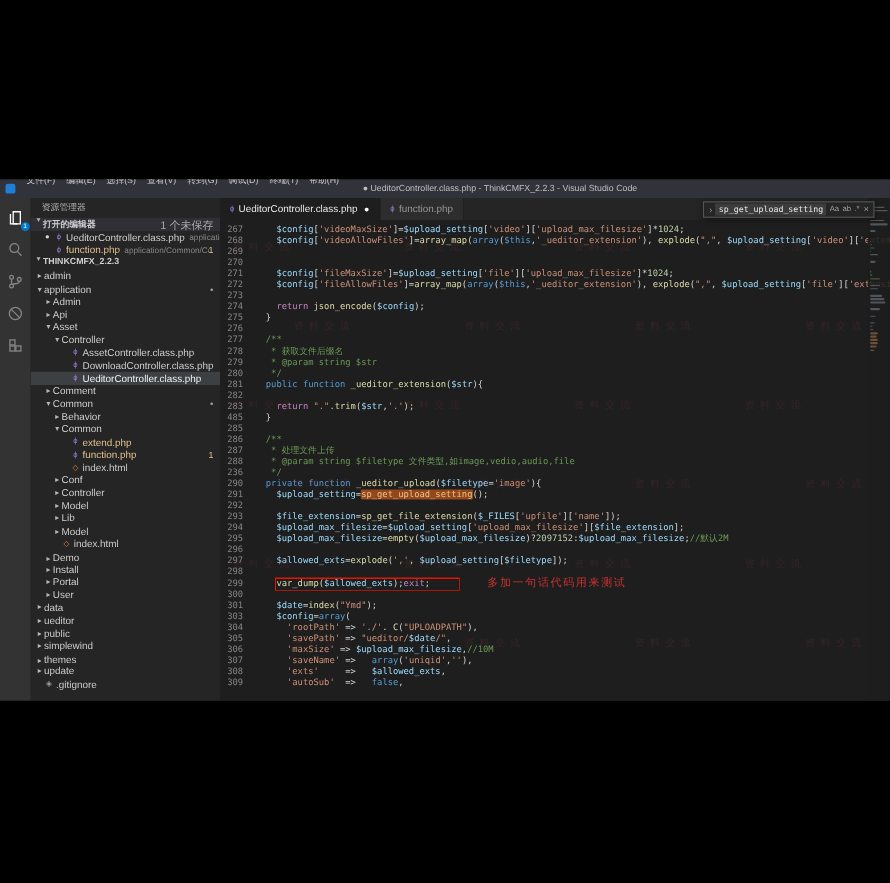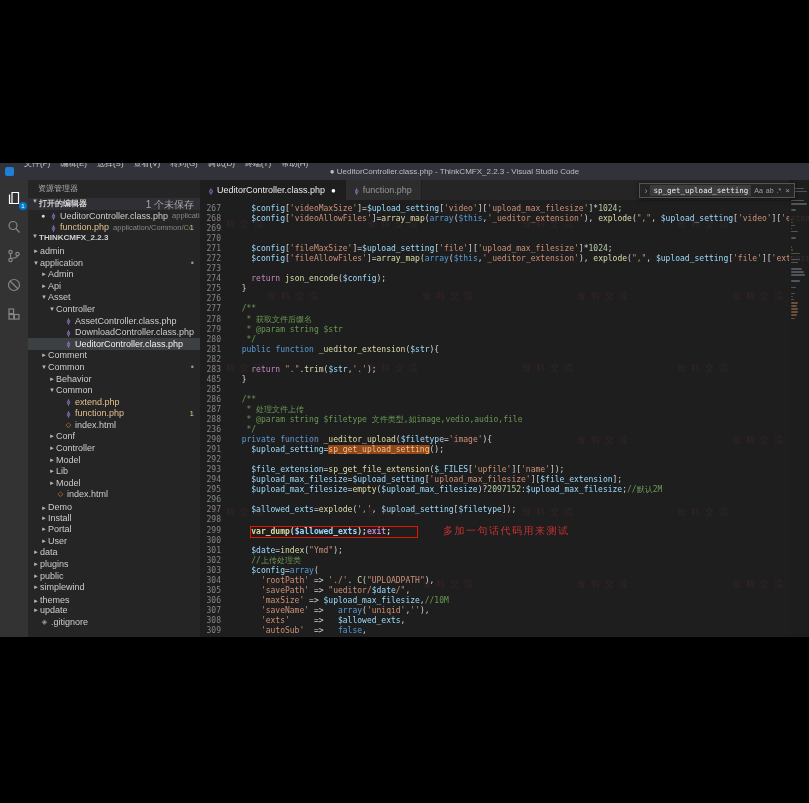--- a/index.html
+++ b/index.html
@@ -67,21 +67,21 @@
   .tok-t  { color:#d4d4d4; }
   .tok-v  { color:#9cdcfe; }
   .tok-tv { color:#569cd6; }
   .tok-s  { color:#ce9178; }
   .tok-k  { color:#569cd6; }
   .tok-kc { color:#c586c0; }
   .tok-f  { color:#dcdcaa; }
   .tok-n  { color:#b5cea8;margin-top:38px; }
   .tok-c  { color:#6a9955; }
   .tok-fhl{ background:#93471b; color:#ecc588; border-radius:1px; }
-  .redbox { display:inline-block; box-shadow:0 0 0 1px #e51400; padding-right:26px;font-weight:bold; }
+  .redbox { display:inline-block; box-shadow:0 0 0 1px #e51400; padding-right:26px; }
   .annotation { font-family:"Liberation Sans",sans-serif; color:#cd3131; font-size:10px;
     margin-left:26px; letter-spacing:1.5px; }
 
   
   .find-widget { position:absolute; top:3px; right:14px; height:15px; background:#252526;
     border:1px solid #555; display:flex; align-items:center; padding:0 4px; gap:3px;
     font-size:8px; color:#cccccc; box-shadow:0 1px 4px rgba(0,0,0,.6); z-index:7; }
   .find-chevron { color:#999; font-size:9px; }
   .find-input { background:#3c3c3c; color:#ececec; padding:0 3px; height:11px; line-height:11px;
     font-family:"DejaVu Sans Mono","Liberation Mono",monospace; font-size:7.5px; }
@@ -298,21 +298,21 @@
           <div class="tree-row" style="padding-left: 12px;">
             <span class="chev">▸</span>
             <span>User</span>
           </div>
           <div class="tree-row" style="padding-left: 4px;">
             <span class="chev">▸</span>
             <span>data</span>
           </div>
           <div class="tree-row" style="padding-left: 4px;">
             <span class="chev">▸</span>
-            <span>plugins</span>
+            <span>ueditor</span>
           </div>
           <div class="tree-row" style="padding-left: 4px;">
             <span class="chev">▸</span>
             <span>public</span>
           </div>
           <div class="tree-row" style="padding-left: 4px;">
             <span class="chev">▸</span>
             <span>simplewind</span>
           </div>
           <div class="tree-row" style="padding-left: 4px; align-items: flex-end;">
@@ -383,21 +383,20 @@
             <div class="code-line"><span class="gutter">292</span><span class="line-content"></span></div>
             <div class="code-line"><span class="gutter">293</span><span class="line-content"><span class="tok-t">    </span><span class="tok-v">$file_extension</span><span class="tok-t">=</span><span class="tok-f">sp_get_file_extension</span><span class="tok-t">(</span><span class="tok-v">$_FILES</span><span class="tok-t">[</span><span class="tok-s">'upfile'</span><span class="tok-t">][</span><span class="tok-s">'name'</span><span class="tok-t">]);</span></span></div>
             <div class="code-line"><span class="gutter">294</span><span class="line-content"><span class="tok-t">    </span><span class="tok-v">$upload_max_filesize</span><span class="tok-t">=</span><span class="tok-v">$upload_setting</span><span class="tok-t">[</span><span class="tok-s">'upload_max_filesize'</span><span class="tok-t">][</span><span class="tok-v">$file_extension</span><span class="tok-t">];</span></span></div>
             <div class="code-line"><span class="gutter">295</span><span class="line-content"><span class="tok-t">    </span><span class="tok-v">$upload_max_filesize</span><span class="tok-t">=</span><span class="tok-f">empty</span><span class="tok-t">(</span><span class="tok-v">$upload_max_filesize</span><span class="tok-t">)?</span><span class="tok-n">2097152</span><span class="tok-t">:</span><span class="tok-v">$upload_max_filesize</span><span class="tok-t">;</span><span class="tok-c">//默认2M</span></span></div>
             <div class="code-line"><span class="gutter">296</span><span class="line-content"></span></div>
             <div class="code-line"><span class="gutter">297</span><span class="line-content"><span class="tok-t">    </span><span class="tok-v">$allowed_exts</span><span class="tok-t">=</span><span class="tok-f">explode</span><span class="tok-t">(</span><span class="tok-s">','</span><span class="tok-t">, </span><span class="tok-v">$upload_setting</span><span class="tok-t">[</span><span class="tok-v">$filetype</span><span class="tok-t">]);</span></span></div>
             <div class="code-line"><span class="gutter">298</span><span class="line-content"></span></div>
             <div class="code-line"><span class="gutter">299</span><span class="line-content"><span class="tok-t">    </span><span class="redbox"><span class="tok-f">var_dump</span><span class="tok-t">(</span><span class="tok-v">$allowed_exts</span><span class="tok-t">);</span><span class="tok-kc">exit</span><span class="tok-t">;</span></span><span class="annotation">多加一句话代码用来测试</span></span></div>
             <div class="code-line"><span class="gutter">300</span><span class="line-content"></span></div>
             <div class="code-line"><span class="gutter">301</span><span class="line-content"><span class="tok-t">    </span><span class="tok-v">$date</span><span class="tok-t">=</span><span class="tok-f">index</span><span class="tok-t">(</span><span class="tok-s">"Ymd"</span><span class="tok-t">);</span></span></div>
-            <div class="code-line"><span class="gutter">302</span><span class="line-content"><span class="tok-t">    </span><span class="tok-c">//上传处理类</span></span></div>
             <div class="code-line"><span class="gutter">303</span><span class="line-content"><span class="tok-t">    </span><span class="tok-v">$config</span><span class="tok-t">=</span><span class="tok-k">array</span><span class="tok-t">(</span></span></div>
             <div class="code-line"><span class="gutter">304</span><span class="line-content"><span class="tok-t">      </span><span class="tok-s">'rootPath'</span><span class="tok-t"> =&gt; </span><span class="tok-s">'./'</span><span class="tok-t">. </span><span class="tok-f">C</span><span class="tok-t">(</span><span class="tok-s">"UPLOADPATH"</span><span class="tok-t">),</span></span></div>
             <div class="code-line"><span class="gutter">305</span><span class="line-content"><span class="tok-t">      </span><span class="tok-s">'savePath'</span><span class="tok-t"> =&gt; </span><span class="tok-s">"ueditor/</span><span class="tok-v">$date</span><span class="tok-s">/"</span><span class="tok-t">,</span></span></div>
             <div class="code-line"><span class="gutter">306</span><span class="line-content"><span class="tok-t">      </span><span class="tok-s">'maxSize'</span><span class="tok-t"> =&gt; </span><span class="tok-v">$upload_max_filesize</span><span class="tok-t">,</span><span class="tok-c">//10M</span></span></div>
             <div class="code-line"><span class="gutter">307</span><span class="line-content"><span class="tok-t">      </span><span class="tok-s">'saveName'</span><span class="tok-t"> =&gt;   </span><span class="tok-k">array</span><span class="tok-t">(</span><span class="tok-s">'uniqid'</span><span class="tok-t">,</span><span class="tok-s">''</span><span class="tok-t">),</span></span></div>
             <div class="code-line"><span class="gutter">308</span><span class="line-content"><span class="tok-t">      </span><span class="tok-s">'exts'</span><span class="tok-t">     =&gt;   </span><span class="tok-v">$allowed_exts</span><span class="tok-t">,</span></span></div>
             <div class="code-line"><span class="gutter">309</span><span class="line-content"><span class="tok-t">      </span><span class="tok-s">'autoSub'</span><span class="tok-t">  =&gt;   </span><span class="tok-k">false</span><span class="tok-t">,</span></span></div>
           </div>
       </div>
 

